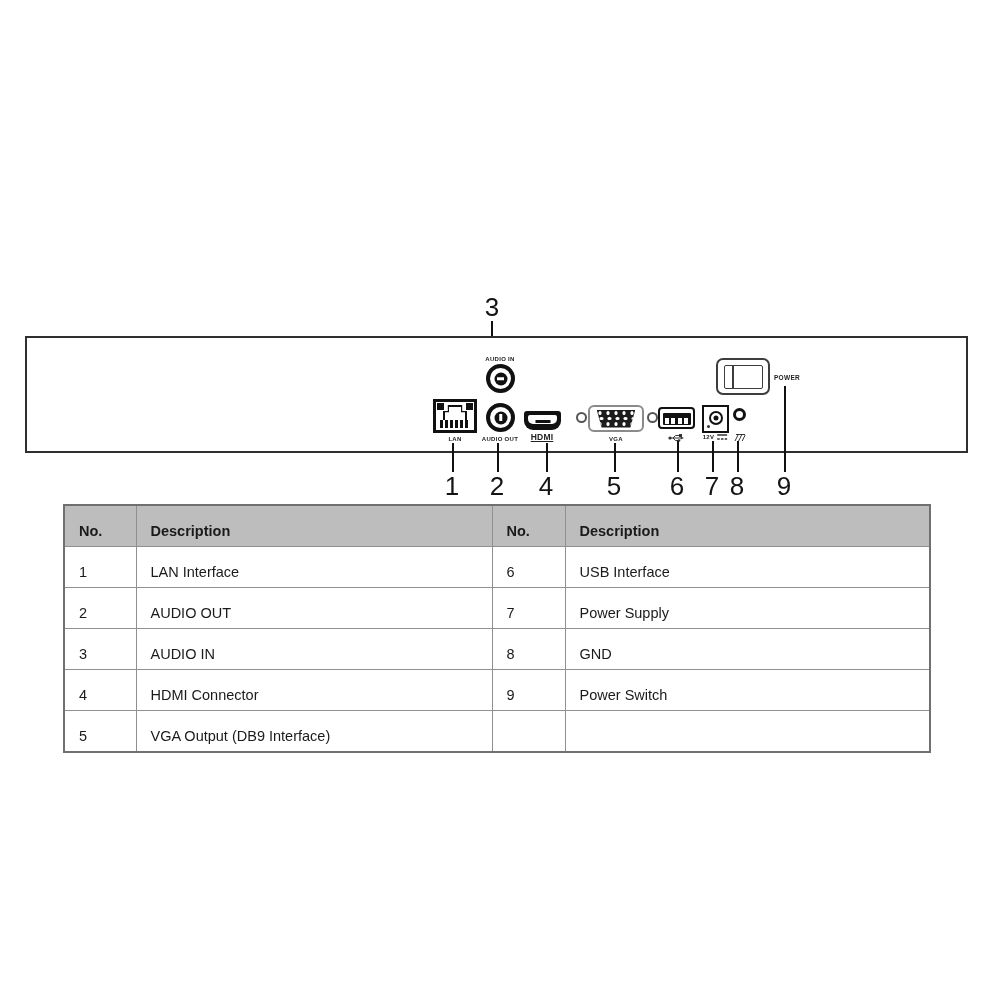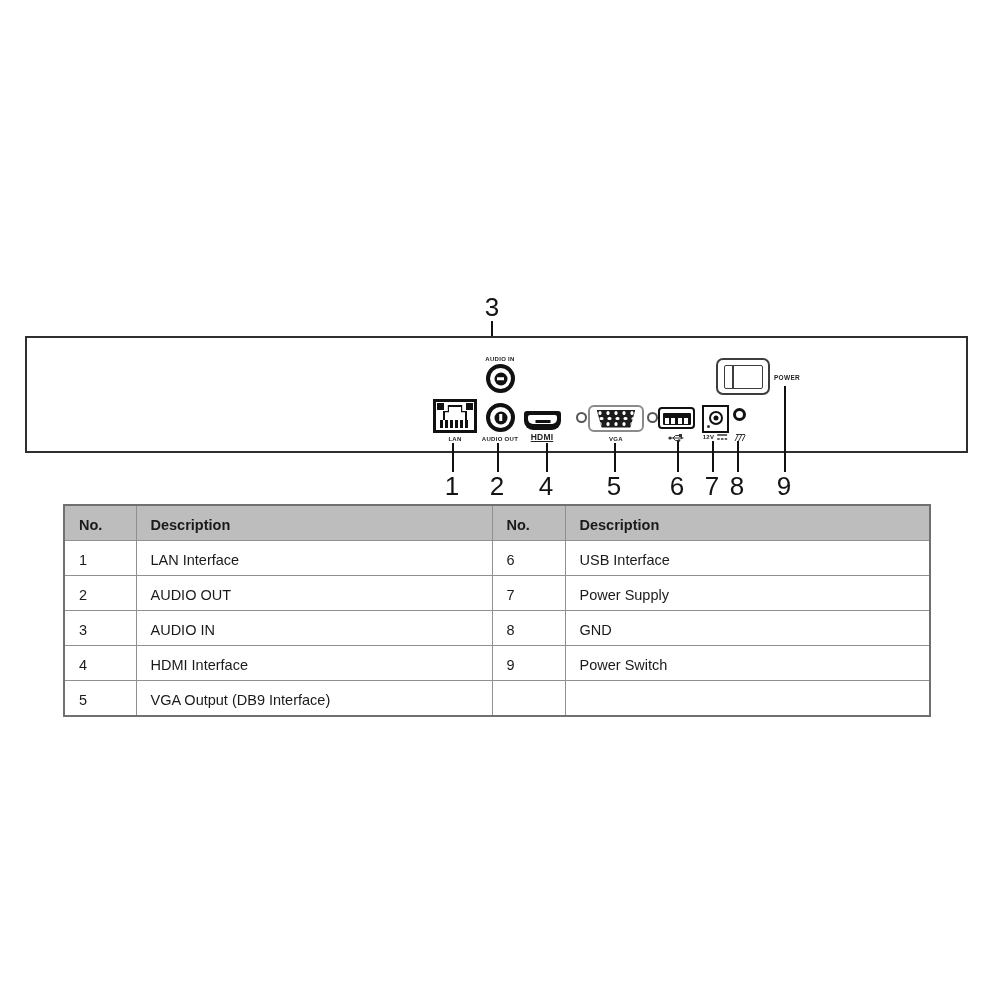--- a/index.html
+++ b/index.html
@@ -93,21 +93,21 @@
 
   .iconlabel{position:absolute;transform:translateX(-50%);display:flex;
        align-items:center;gap:2px;}
   .iconlabel svg{display:block;}
 
   
   table.ports{position:absolute;left:63px;top:504px;width:866px;
        border-collapse:collapse;table-layout:fixed;font-size:14.5px;color:#1a1a1a;
        border:2px solid #707070;}
   table.ports th,table.ports td{border:1px solid #909090;height:30px;
-       padding:4px 0 0 14px;text-align:left;vertical-align:middle;overflow:hidden;
+       padding:10px 0 0 14px;text-align:left;vertical-align:middle;overflow:hidden;
        white-space:nowrap;}
   table.ports th{font-weight:bold;}
   col.c-no{width:72px;} col.c-desc1{width:356px;} col.c-no2{width:73px;} col.c-desc2{width:365px;}
 </style>
 </head>
 <body>
 
 <div id="page">
 
   <div>
@@ -282,21 +282,21 @@
         <td>Power Supply</td>
       </tr>
       <tr>
         <td>3</td>
         <td>AUDIO IN</td>
         <td>8</td>
         <td>GND</td>
       </tr>
       <tr>
         <td>4</td>
-        <td>HDMI Interface</td>
+        <td>HDMI Connector</td>
         <td>9</td>
         <td>Power Switch</td>
       </tr>
       <tr>
         <td>5</td>
         <td>VGA Output (DB9 Interface)</td>
         <td></td>
         <td></td>
       </tr>
     </tbody>

